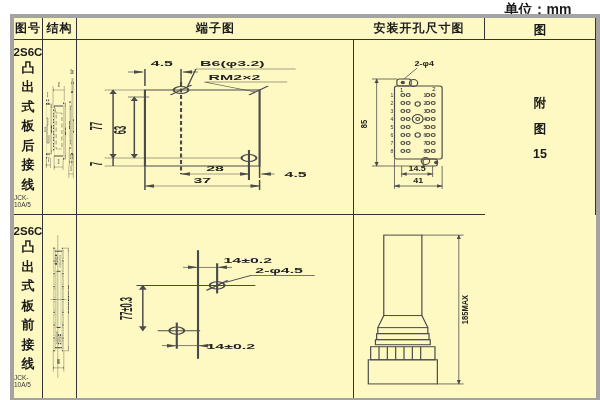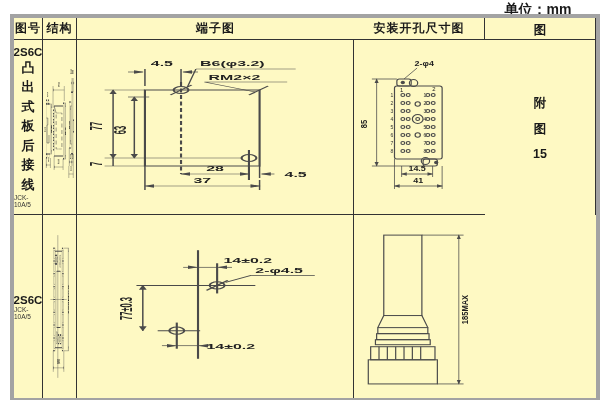--- a/index.html
+++ b/index.html
@@ -252,20 +252,21 @@
     <div class="pin-col" style="left:69px;top:51px">12345678</div>
   </div>
 
   <div class="cell lr figcol">
     <span>附</span>
     <span>图</span>
     <span>15</span>
   </div>
   <div class="cell lr structcol">
     <span class="model">2S6C</span>
+    <span class="wiring">凸出式板前接线</span>
     <span class="code">JCK-10A/5</span>
   </div>
 
   <div class="cell lr">
     <svg class="draw" viewBox="0 0 276 182" preserveAspectRatio="none">
       <g class="dim cl">
         <line x1="124" y1="20" x2="124" y2="162"></line>
         <line x1="62" y1="84" x2="198" y2="84"></line>
       </g>
       <g class="dr">

